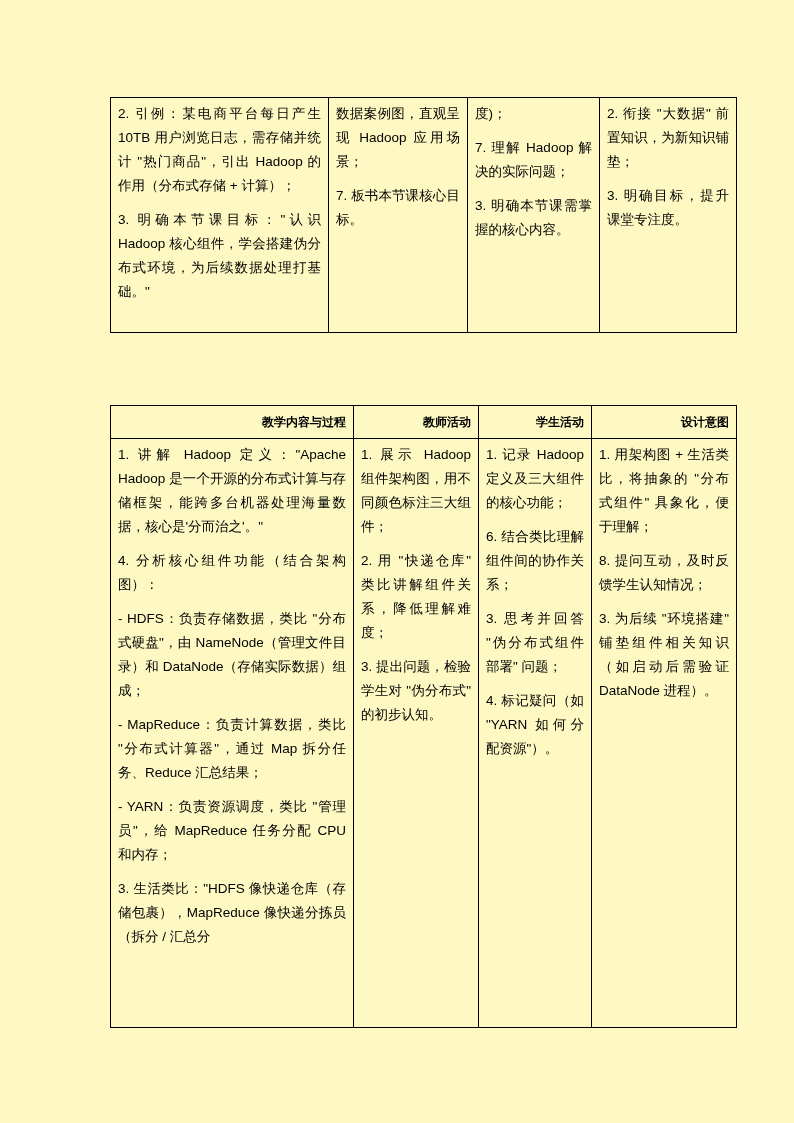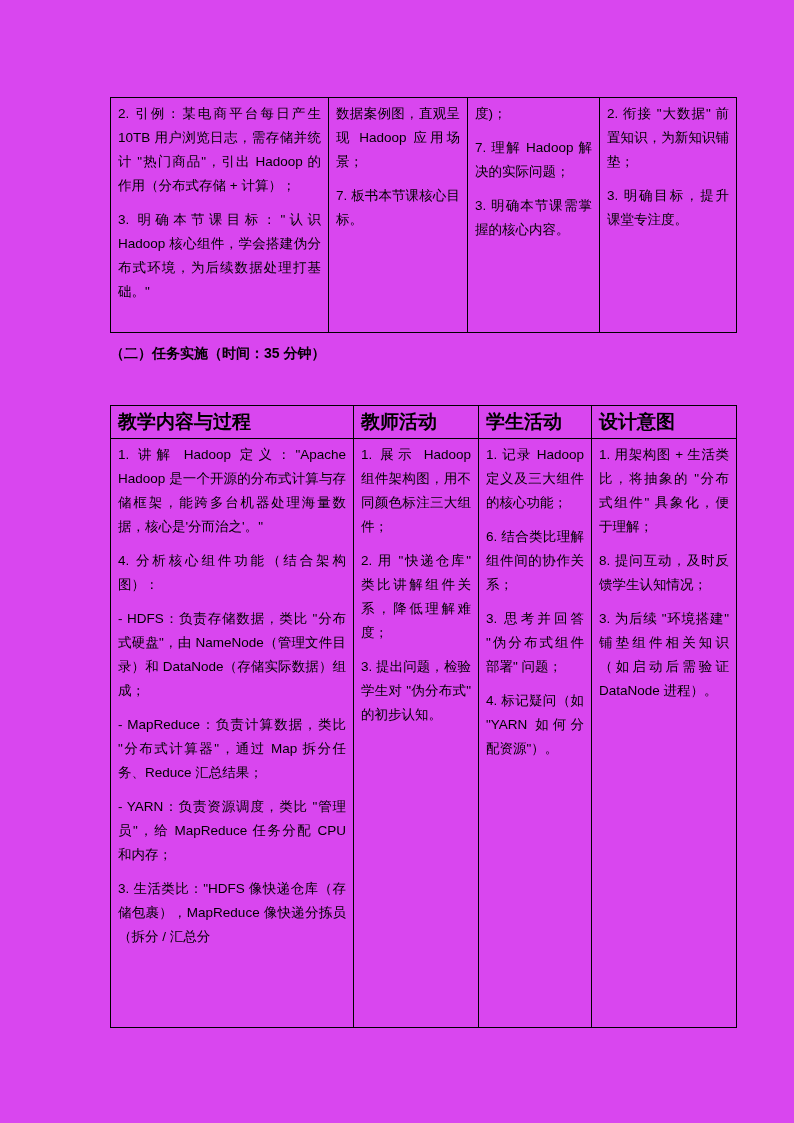--- a/index.html
+++ b/index.html
@@ -1,19 +1,19 @@
 <!DOCTYPE html>
 <html><head>
 <meta charset="utf-8">
 <style>
   html, body { margin:0; padding:0; background:#ffffff; }
   .page {
     position:relative;
     width:794px; height:1123px;
-    background:#d946ef;
+    background:#fef9c3;
     color:#000000;
     font-family:"Liberation Sans", sans-serif;
     font-size:13.5px;
     line-height:24px;
     overflow:hidden;
   }
   table.doc {
     border-collapse:collapse;
     table-layout:fixed;
     position:absolute;
@@ -26,22 +26,22 @@
     padding:4px 7px 0 7px;
     overflow:hidden;
   }
   .t1 { top:97px; }
   .t1 td { height:230px; }
   .t1 .cell-clip { height:226px; overflow:hidden; }
   .t2 { top:405px; }
   .t2 th {
     height:28px;
     font-weight:bold;
-    text-align:left;
-    font-size:19px;
+    text-align:right;
+    font-size:12px;
     padding-top:6px;
   }
   .t2 .body-row td { height:584px; }
   .t2 .cell-clip { height:578px; overflow:hidden; }
   .para {
     margin:0 0 10px 0;
     text-align:justify;
     overflow-wrap:break-word;
   }
   .para:last-child { margin-bottom:0; }
@@ -96,21 +96,20 @@
       <td class="c4">
         <div class="cell-clip">
               <p class="para">2. 衔接 "大数据" 前置知识，为新知识铺垫；</p>
               <p class="para">3. 明确目标，提升课堂专注度。</p>
             </div>
       </td>
     </tr>
   </tbody>
     </table>
 
-  <div class="heading h-section">（二）任务实施（时间：35 分钟）</div>
 
   <table class="doc t2">
     <tbody>
         <tr>
       <th class="c1">教学内容与过程</th>
       <th class="c2">教师活动</th>
       <th class="c3">学生活动</th>
       <th class="c4">设计意图</th>
     </tr>
     <tr class="body-row">

